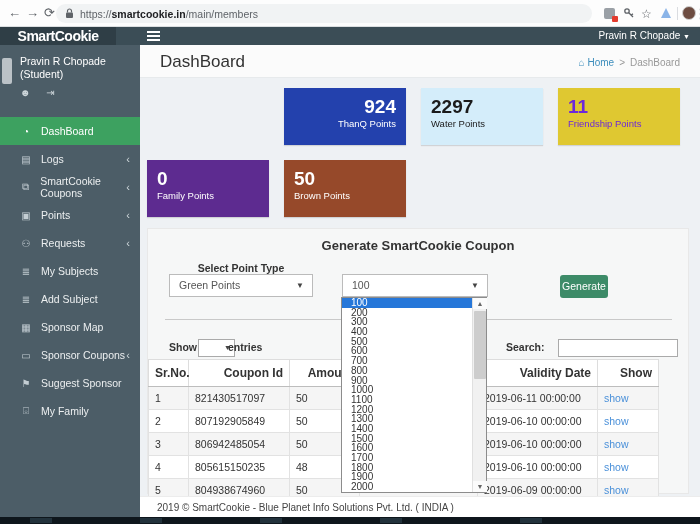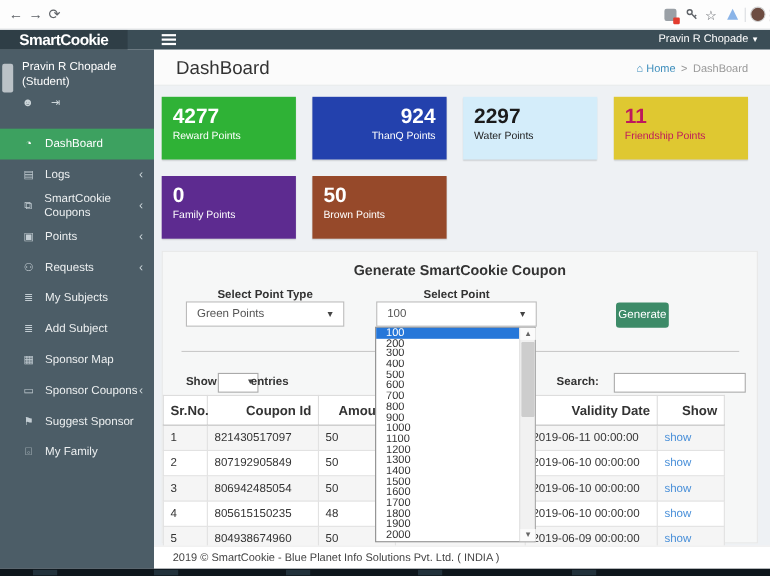--- a/index.html
+++ b/index.html
@@ -48,21 +48,21 @@
 
   .content { left:140px; top:78px; width:560px; height:418px; background:#eef1f4; }
 
   
   .stat { position:absolute; width:122px; height:57px; padding:8px 10px; box-shadow:0 1px 1px rgba(0,0,0,.12); }
   .stat .v { font-size:19px; font-weight:bold; line-height:21px; }
   .stat .l { font-size:9.5px; margin-top:1px; }
   .st0 { background:#2fb236; color:#fff; }
   .st1 { background:#2341ad; color:#fff;text-align:right; }
   .st2 { background:#d4edfa; color:#1b1b1b; }
-  .st3 { background:#dfc831; color:#be185d; }
+  .st3 { background:#dfc831; color:#6d28d9; }
   .st4 { background:#5d2b90; color:#fff; }
   .st5 { background:#96492a; color:#fff; }
 
   
   .panel { position:absolute; left:7px; top:150px; width:542px; height:266px; background:#f6f7f7; border:1px solid #e8e8e8; }
   .panel-title { position:absolute; left:0; top:9px; width:100%; text-align:center; font-size:13px; font-weight:600; color:#333; }
   .fld-label { position:absolute; top:33px; font-size:10.5px; font-weight:bold; color:#333; text-align:center; }
   .sel { position:absolute; top:45px; height:23px; background:#fff; border:1px solid #bbb; font-size:10.5px; color:#555; line-height:21px; padding-left:9px; cursor:pointer; }
   .sel .caret { position:absolute; right:8px; top:0; color:#444; font-size:8px; line-height:21px; }
   .btn-generate { position:absolute; left:412px; top:46px; width:48px; height:23px; background:#3d8b68; color:#fff; font-size:10.5px; text-align:center; line-height:23px; border-radius:3px; cursor:pointer; }
@@ -95,20 +95,27 @@
   .taskbar { left:0; top:517px; width:700px; height:7px; background:#0e161c; z-index:40; }
   .taskbar i { position:absolute; top:1px; width:22px; height:5px; background:#22323c; }
 </style>
 </head>
 <body>
 
 <div class="abs browser-bar">
   <span class="nav-ic" style="left:8px">←</span>
   <span class="nav-ic" style="left:26px">→</span>
   <span class="nav-ic" style="left:44px">⟳</span>
+  <div class="url-pill">
+    <svg width="9" height="11" viewBox="0 0 9 11">
+        <rect x="1" y="4.5" width="7" height="5.5" rx="1" fill="#5f6368"></rect>
+        <path d="M2.5 4.5V3a2 2 0 0 1 4 0v1.5" stroke="#5f6368" fill="none" stroke-width="1.2"></path>
+      </svg>
+    <span class="url-txt"><span>https://</span><span class="dom">smartcookie.in</span><span>/main/members</span></span>
+  </div>
   <span class="ext-sq" style="left:604px">
       <span class="bdg"></span>
     </span>
   <svg style="position:absolute;left:623px;top:7px" width="12" height="12" viewBox="0 0 12 12">
       <circle cx="4" cy="4" r="2.2" fill="none" stroke="#5f6368" stroke-width="1.3"></circle>
       <path d="M5.8 5.8 L10 10 M8.3 8.3 l1.6-1.6" stroke="#5f6368" stroke-width="1.3" fill="none"></path>
     </svg>
   <span class="nav-ic" style="left:641px;top:5px;font-size:12px">☆</span>
   <span class="ext-tri" style="left:661px"></span>
   <span class="chrome-div" style="left:677px"></span>
@@ -192,24 +199,20 @@
 
 <div class="abs content-header">
   <div class="page-title">DashBoard</div>
   <div class="breadcrumb">
     <span class="home">⌂ </span><span class="home">Home</span><span class="sep">&gt;</span><span>DashBoard</span>
   </div>
 </div>
 
 <div class="abs content">
 
-  <div class="stat st0" style="left:7px;top:10px">
-    <div class="v">4277</div>
-      <div class="l">Reward Points</div>
-  </div>
   <div class="stat st1" style="left:144px;top:10px">
     <div class="v">924</div>
       <div class="l">ThanQ Points</div>
   </div>
   <div class="stat st2" style="left:281px;top:10px">
     <div class="v">2297</div>
       <div class="l">Water Points</div>
   </div>
   <div class="stat st3" style="left:418px;top:10px">
     <div class="v">11</div>
@@ -225,21 +228,20 @@
   </div>
 
   <div class="panel">
     <div class="panel-title">Generate SmartCookie Coupon</div>
 
     <div class="fld-label" style="left:21px;width:144px">Select Point Type</div>
     <div class="sel" style="left:21px;width:144px">
       <span>Green Points</span><span class="caret">▼</span>
     </div>
 
-    <div class="fld-label" style="left:194px;width:146px">Select Point</div>
     <div class="sel" style="left:194px;width:146px">
       <span>100</span><span class="caret">▼</span>
     </div>
 
     <div class="btn-generate">Generate</div>
     <div class="panel-hr"></div>
 
     <div class="ctrl" style="left:21px">Show</div>
     <div class="entries-sel">
         <span class="caret">▼</span>

